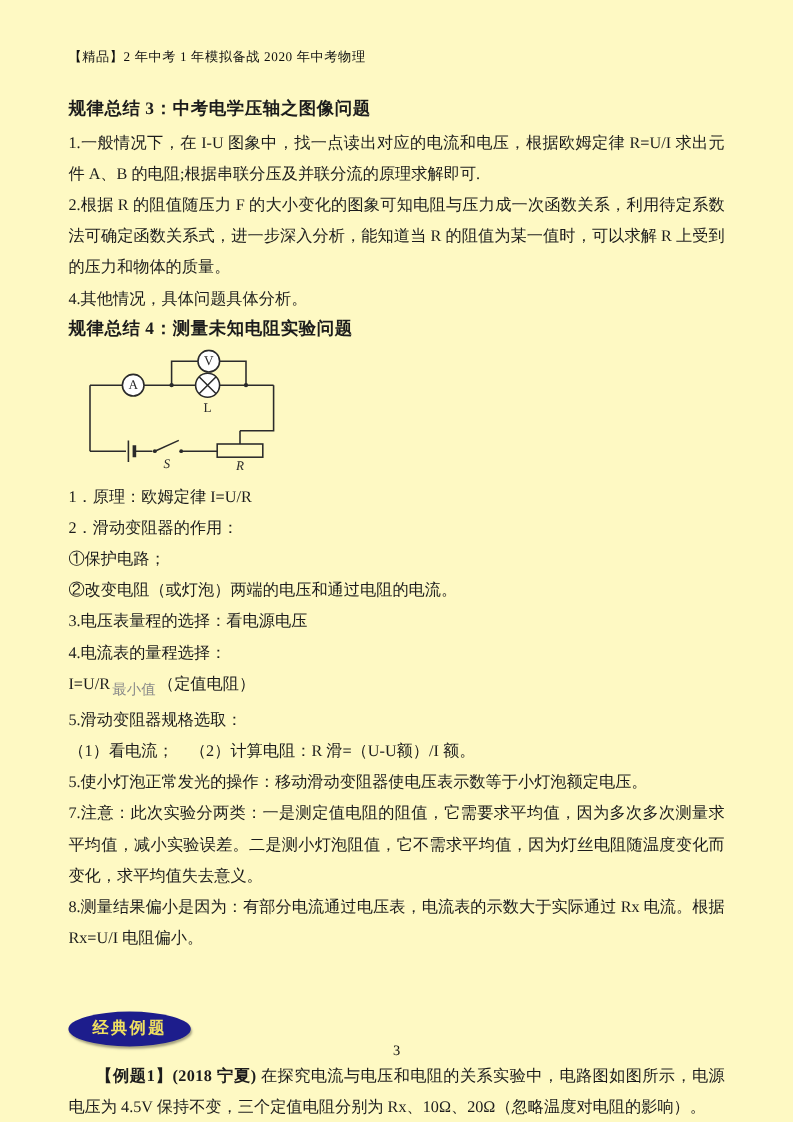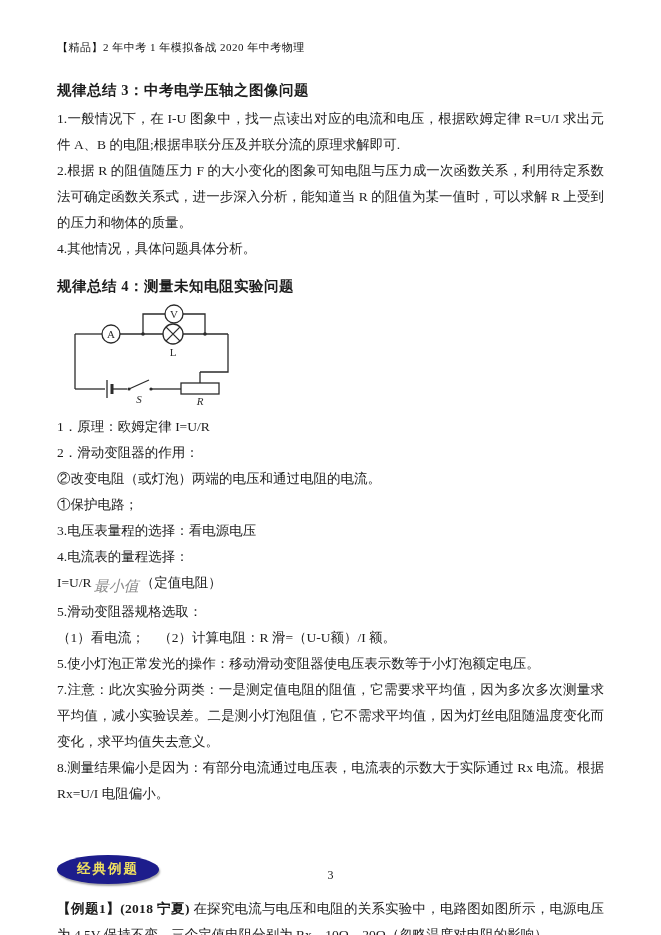--- a/index.html
+++ b/index.html
@@ -20,73 +20,72 @@
     color:#111;
     margin-bottom:4px;
   }
   h3.rule-heading{
     font-size:14.5px;
     font-weight:bold;
     margin:26px 0 6px 0;
     letter-spacing:.5px;
     font-family:Liberation Serif, serif;
   }
-  h3.rule-heading.second{margin-top:15px;}
+  h3.rule-heading.second{margin-top:2px;}
   p.body-line{
     font-size:13.5px;
     line-height:26px;
     margin:0;
     text-align:justify;
   }
   p.spaced{margin-top:2px;}
   .circuit-wrap{
     margin:8px 0 8px 6px;
   }
   .circuit-wrap svg{display:block;}
   .cir{stroke:#2b2b2b;stroke-width:1.3;fill:none;}
   .cir-fill{fill:#2b2b2b;stroke:none;}
   .cir-sym{stroke:#2b2b2b;stroke-width:1.3;fill:#ffffff;}
   .cir-txt{font-family:"Liberation Serif","DejaVu Serif",serif;font-size:11px;fill:#2b2b2b;stroke:none;}
   .cir-txt.it{font-style:italic;}
   .formula-sub{
-    font-size:15px;
+    font-size:12px;
     color:#8a8a8a;
     vertical-align:sub;
     padding:0 2px;
-    font-style:italic;
   }
   .badge{
     display:inline-block;
     margin:12px 0 2px 0;
     padding:5px 20px 6px 20px;
     border-radius:50%;
     font-size:13.5px;
     font-weight:bold;
     letter-spacing:2px;
     box-shadow:1px 2px 2px rgba(0,0,0,.35);
   }
   p.example-line{
     font-size:13.5px;
     line-height:26px;
     margin:10px 0 0 0;
     text-align:justify;
   }
-  p.example-line b{letter-spacing:.3px;}
+  p.example-line b{letter-spacing:.3px;margin-left:23px;}
   .page-footer{
     position:absolute;
     bottom:52px;left:0;right:0;
     text-align:center;
     font-size:12px;
     color:#111;
   }
 </style>
 </head>
 <body>
 
-<div class="page" style="background: #ffffff; color: rgb(28, 28, 28);">
+<div class="page" style="background: #fef9c3; color: rgb(28, 28, 28);">
 
   <div class="doc-header">【精品】2 年中考 1 年模拟备战 2020 年中考物理</div>
 
   <h3 class="rule-heading">规律总结 3：中考电学压轴之图像问题</h3>
   <p class="body-line">1.一般情况下，在 I-U 图象中，找一点读出对应的电流和电压，根据欧姆定律 R=U/I 求出元件 A、B 的电阻;根据串联分压及并联分流的原理求解即可.</p>
   <p class="body-line">2.根据 R 的阻值随压力 F 的大小变化的图象可知电阻与压力成一次函数关系，利用待定系数法可确定函数关系式，进一步深入分析，能知道当 R 的阻值为某一值时，可以求解 R 上受到的压力和物体的质量。</p>
   <p class="body-line">4.其他情况，具体问题具体分析。</p>
 
   <h3 class="rule-heading second">规律总结 4：测量未知电阻实验问题</h3>
 
@@ -122,22 +121,22 @@
       <path class="cir" d="M88,85 H118"></path>
       <rect class="cir" x="118" y="79" width="38" height="11"></rect>
       <path class="cir" d="M137,79 V68"></path>
       <text class="cir-txt it" x="76" y="99" text-anchor="middle">S</text>
       <text class="cir-txt it" x="137" y="101" text-anchor="middle">R</text>
     </svg>
   </div>
 
   <p class="body-line spaced">1．原理：欧姆定律 I=U/R</p>
   <p class="body-line">2．滑动变阻器的作用：</p>
+  <p class="body-line">①保护电路；</p>
   <p class="body-line">②改变电阻（或灯泡）两端的电压和通过电阻的电流。</p>
-  <p class="body-line">①保护电路；</p>
   <p class="body-line">3.电压表量程的选择：看电源电压</p>
   <p class="body-line">4.电流表的量程选择：</p>
 
   <p class="body-line"><span>I=U/R</span><span class="formula-sub">最小值</span><span>（定值电阻）</span></p>
 
   <p class="body-line">5.滑动变阻器规格选取：</p>
   <p class="body-line">（1）看电流；　（2）计算电阻：R 滑=（U-U额）/I 额。</p>
   <p class="body-line">5.使小灯泡正常发光的操作：移动滑动变阻器使电压表示数等于小灯泡额定电压。</p>
   <p class="body-line">7.注意：此次实验分两类：一是测定值电阻的阻值，它需要求平均值，因为多次多次测量求平均值，减小实验误差。二是测小灯泡阻值，它不需求平均值，因为灯丝电阻随温度变化而变化，求平均值失去意义。</p>
   <p class="body-line">8.测量结果偏小是因为：有部分电流通过电压表，电流表的示数大于实际通过 Rx 电流。根据 Rx=U/I 电阻偏小。</p>

